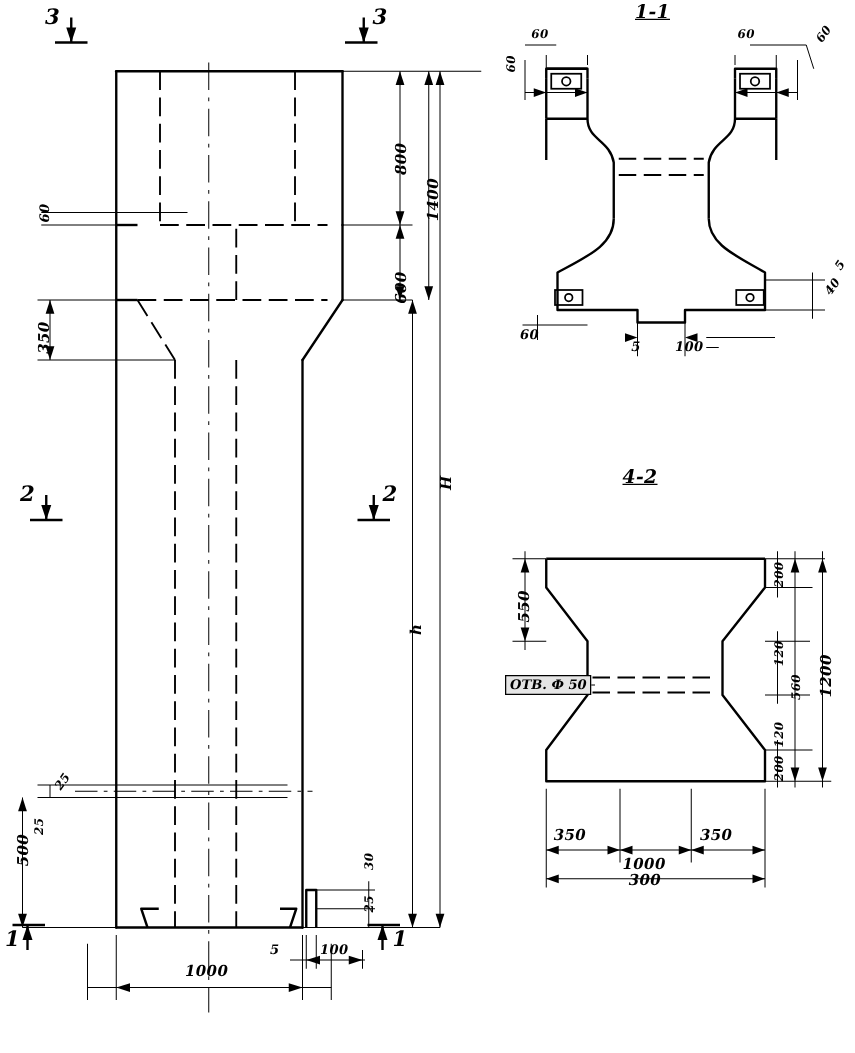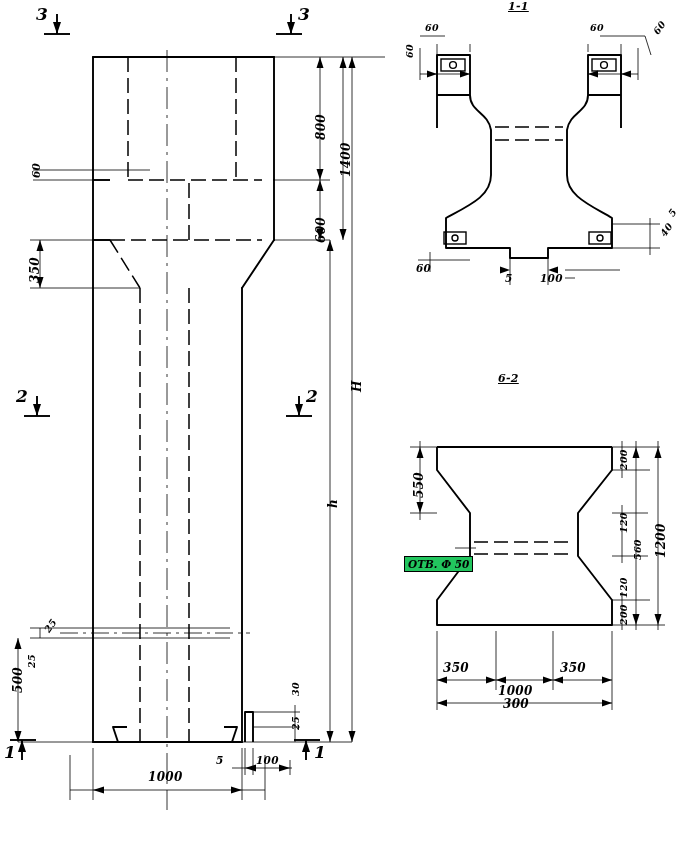--- a/index.html
+++ b/index.html
@@ -4,25 +4,25 @@
 <style>
   html,body{margin:0;padding:0;background:#fff;}
   body{width:684px;height:842px;position:relative;overflow:hidden;
        font-family:"DejaVu Serif",serif;color:#000;}
   #sheet{position:absolute;left:0;top:0;width:684px;height:842px;}
   .lbl{position:absolute;font-size:12px;font-weight:bold;font-style:italic;
        letter-spacing:0.3px;white-space:nowrap;}
   .lbl.sm{font-size:10.5px;}
   .lbl.xs{font-size:9.5px;}
   .lbl.big{font-size:17px;}
-  .lbl.sect{font-size:11px;font-weight:bold;font-style:italic;}
+  .lbl.sect{font-size:15px;font-weight:bold;font-style:italic;}
   .rot90{transform:rotate(-90deg);transform-origin:left top;}
   .rot45{transform:rotate(-55deg);transform-origin:left top;}
   .boxlbl{position:absolute;font-size:10.5px;font-weight:bold;font-style:italic;
-          border:1.3px solid #000;padding:1px 3px;background:#22c55e;white-space:nowrap;margin-top:16px;}
+          border:1.3px solid #000;padding:1px 3px;background:#e5e5e5;white-space:nowrap;}
   .u{text-decoration:underline;}
   svg{position:absolute;left:0;top:0;}
 </style>
 </head>
 <body>
 
 <div id="sheet">
 
 <svg width="684" height="842" viewBox="0 0 684 842">
   <g fill="none" stroke="#000" stroke-width="1.9" stroke-linecap="round" stroke-linejoin="round">
@@ -271,21 +271,21 @@
 </svg>
 
 <div class="lbl big" style="left:36px;top:4px;">3</div>
 <div class="lbl big" style="left:298px;top:4px;">3</div>
 <div class="lbl big" style="left:16px;top:386px;">2</div>
 <div class="lbl big" style="left:306px;top:386px;">2</div>
 <div class="lbl big" style="left:4px;top:742px;">1</div>
 <div class="lbl big" style="left:314px;top:742px;">1</div>
 
 <div class="lbl sect u" style="left:508px;top:0px;">1-1</div>
-<div class="lbl sect u" style="left:498px;top:372px;">6-2</div>
+<div class="lbl sect u" style="left:498px;top:372px;">4-2</div>
 
 <div class="lbl sm rot90" style="left:30px;top:178px;">60</div>
 <div class="lbl rot90" style="left:28px;top:283px;">350</div>
 <div class="lbl rot90" style="left:314px;top:140px;">800</div>
 <div class="lbl rot90" style="left:314px;top:243px;">600</div>
 <div class="lbl rot90" style="left:339px;top:177px;">1400</div>
 <div class="lbl rot90" style="left:350px;top:392px;">H</div>
 <div class="lbl rot90" style="left:326px;top:508px;">h</div>
 <div class="lbl xs rot45" style="left:42px;top:628px;">25</div>
 <div class="lbl xs rot90" style="left:26px;top:668px;">25</div>

